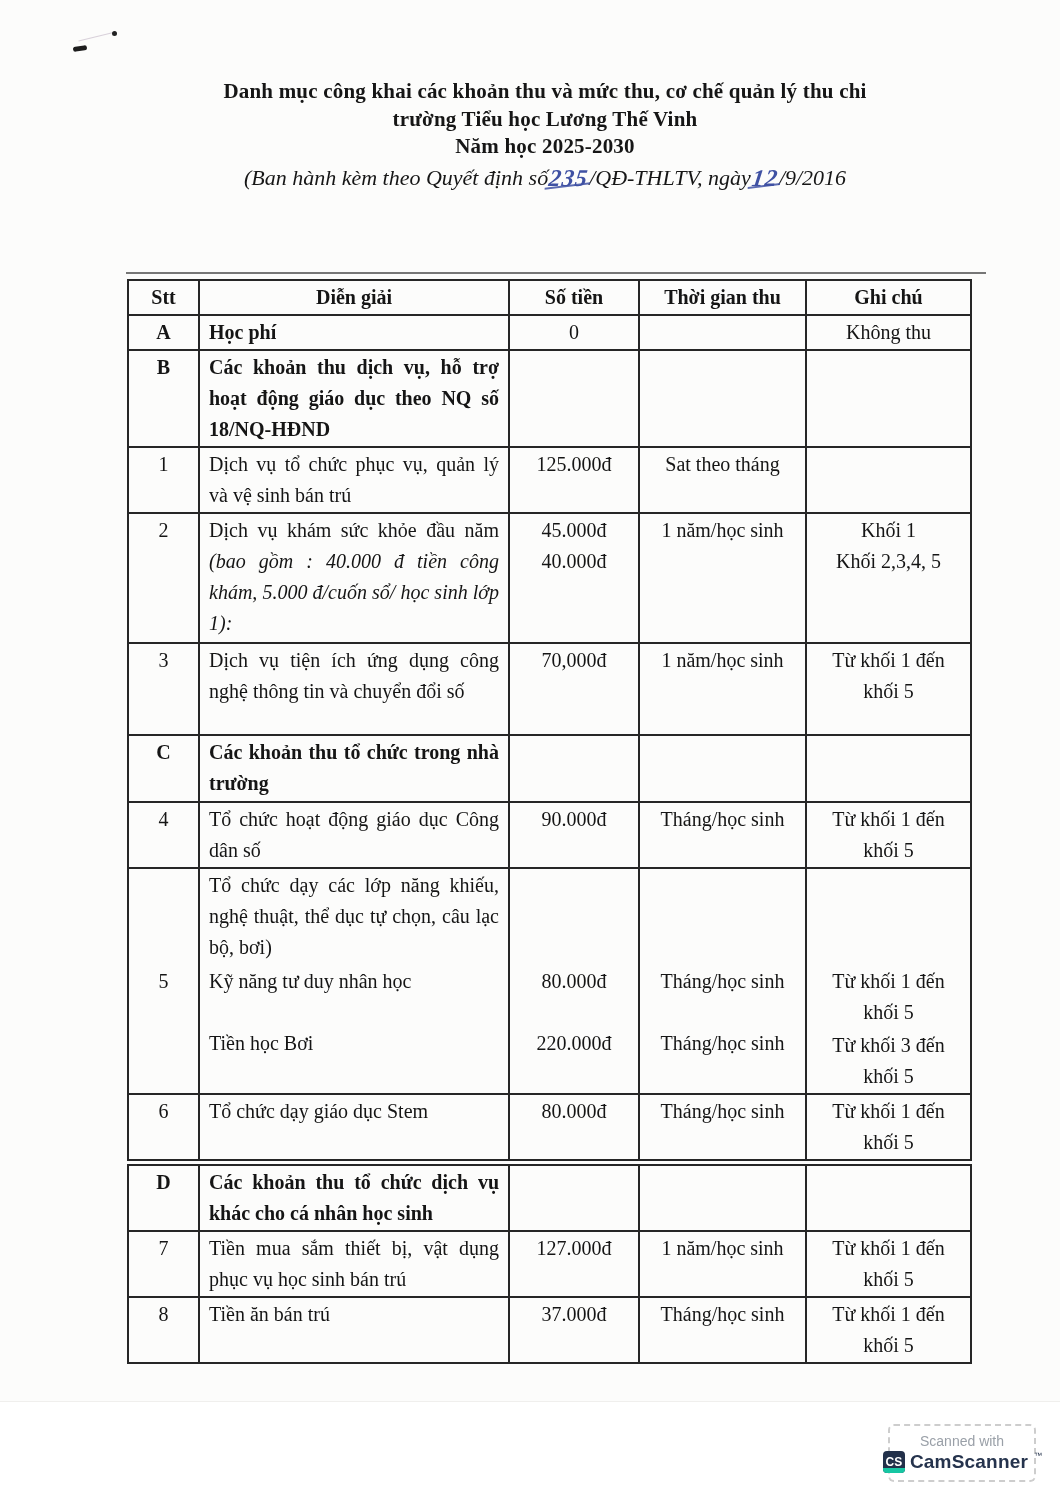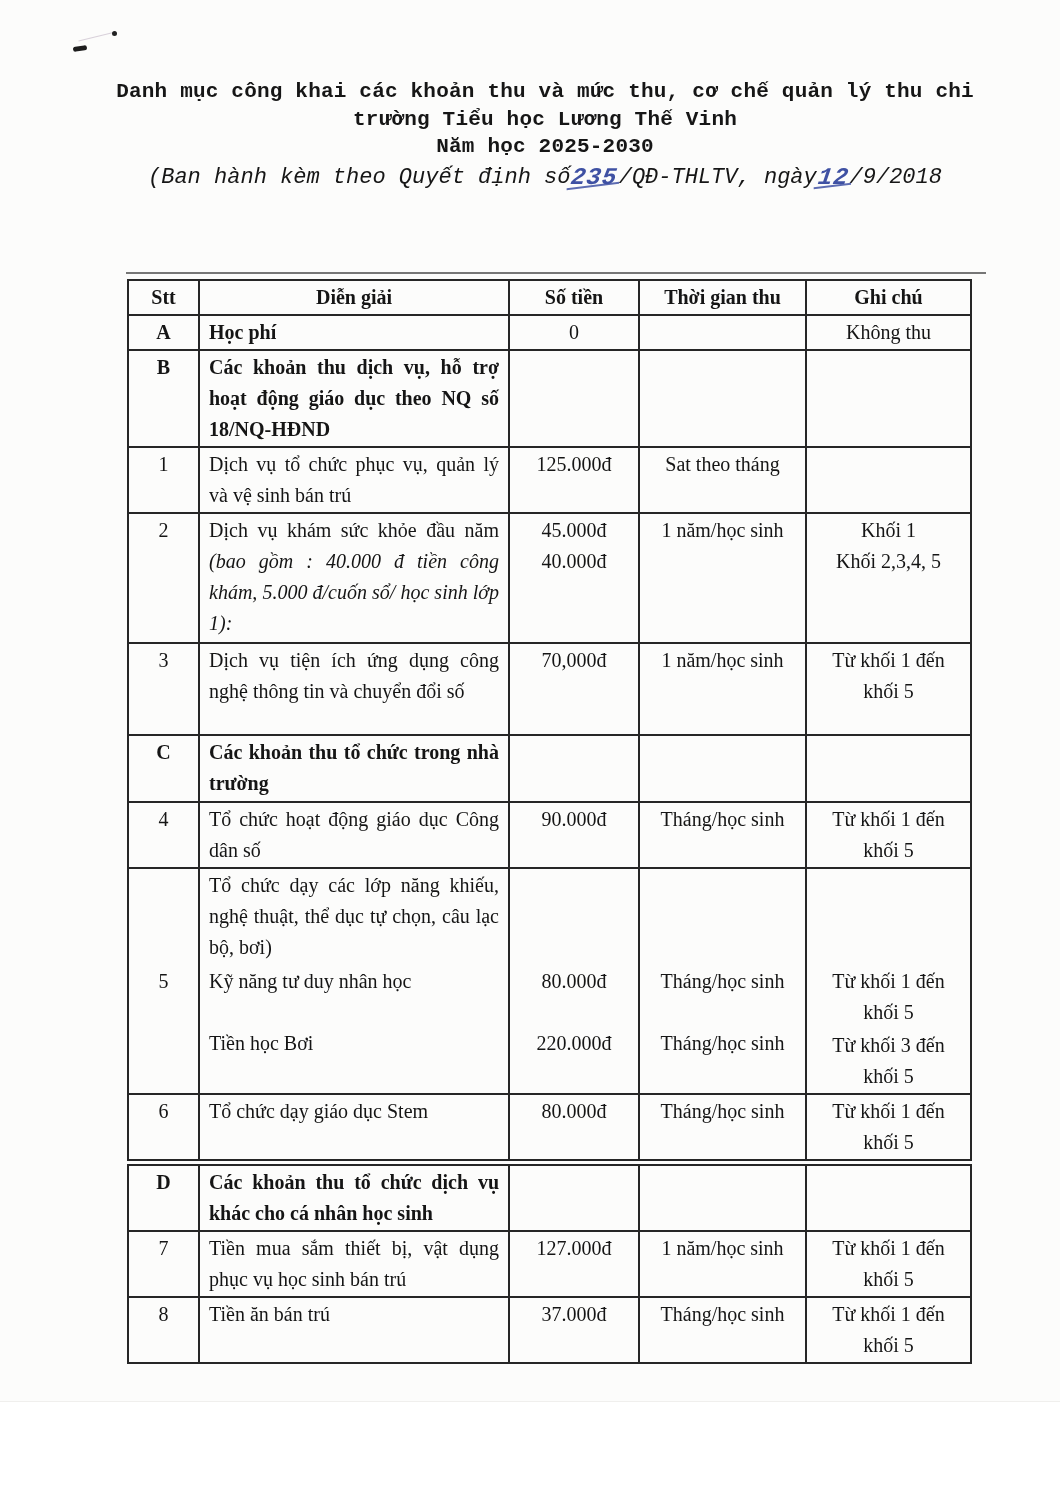--- a/index.html
+++ b/index.html
@@ -16,21 +16,21 @@
   }
   
   .pen-dash { position:absolute; left:73px; top:46px; width:14px; height:5px;
     background:#1d1d1d; border-radius:3px; transform:rotate(-8deg); }
   .pen-dot { position:absolute; left:112px; top:31px; width:5px; height:5px;
     background:#222; border-radius:50%; }
   .pen-scratch { position:absolute; left:78px; top:36px; width:38px; height:1px;
     background:#cfc6d2; transform:rotate(-14deg); opacity:.8; }
 
   
-  .title-block { position:absolute; left:35px; top:78px; width:1020px; text-align:center;font-family:Liberation Mono, monospace; }
+  .title-block { position:absolute; left:35px; top:78px; width:1020px; text-align:center; }
   .t-line { font-weight:bold; font-size:21px; line-height:27.5px; letter-spacing:.2px; }
   .sub-line { font-style:italic; font-size:22px; line-height:30px; margin-top:1px; }
   .hw {
     font-style:italic; font-weight:bold; color:#3f51a3; font-size:24px;
     display:inline-block; transform:skewX(-8deg); position:relative; top:1px;
     padding:0 1px; letter-spacing:1px;
   }
   .hw::after { content:""; position:absolute; left:-2px; right:-2px; bottom:6px;
     height:2px; background:currentColor; transform:rotate(-7deg); opacity:.85; }
 
@@ -104,21 +104,21 @@
   <div class="scan-tint"></div>
 
   <div class="pen-scratch"></div>
   <div class="pen-dash"></div>
   <div class="pen-dot"></div>
 
   <div class="title-block">
     <div class="t-line">Danh mục công khai các khoản thu và mức thu, cơ chế quản lý thu chi</div>
     <div class="t-line">trường Tiểu học Lương Thế Vinh</div>
     <div class="t-line">Năm học 2025-2030</div>
-    <div class="sub-line"><span>(Ban hành kèm theo Quyết định số</span><span class="hw">235</span><span>/QĐ-THLTV, ngày</span><span class="hw">12</span><span>/9/2018</span></div>
+    <div class="sub-line"><span>(Ban hành kèm theo Quyết định số</span><span class="hw">235</span><span>/QĐ-THLTV, ngày</span><span class="hw">12</span><span>/9/2016</span></div>
   </div>
 
   <div class="ghost-line"></div>
 
   <table class="fee-table">
     <colgroup>
         <col style="width:71px">
         <col style="width:310px">
         <col style="width:130px">
         <col style="width:167px">
@@ -246,13 +246,24 @@
     <tr class="h-8">
       <td class="stt">8</td>
       <td class="desc">Tiền ăn bán trú</td>
       <td class="amount">37.000đ</td>
       <td class="time">Tháng/học sinh</td>
       <td class="note">Từ khối 1 đến khối 5</td>
     </tr>
   </tbody>
     </table>
 
+  <div class="badge">
+    <div class="badge-top">Scanned with</div>
+    <div class="badge-row">
+      <span class="cs-logo">
+          <i></i>
+          <b>CS</b>
+        </span>
+      <span class="brand">CamScanner</span>
+        <span class="tm">™</span>
+    </div>
+  </div>
 </div>
 
 </body></html>

